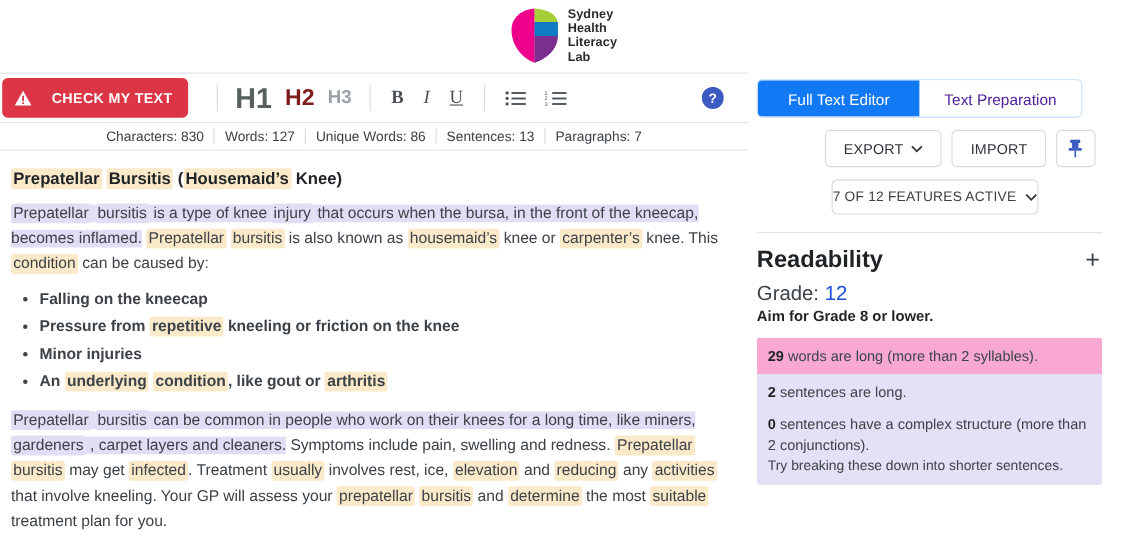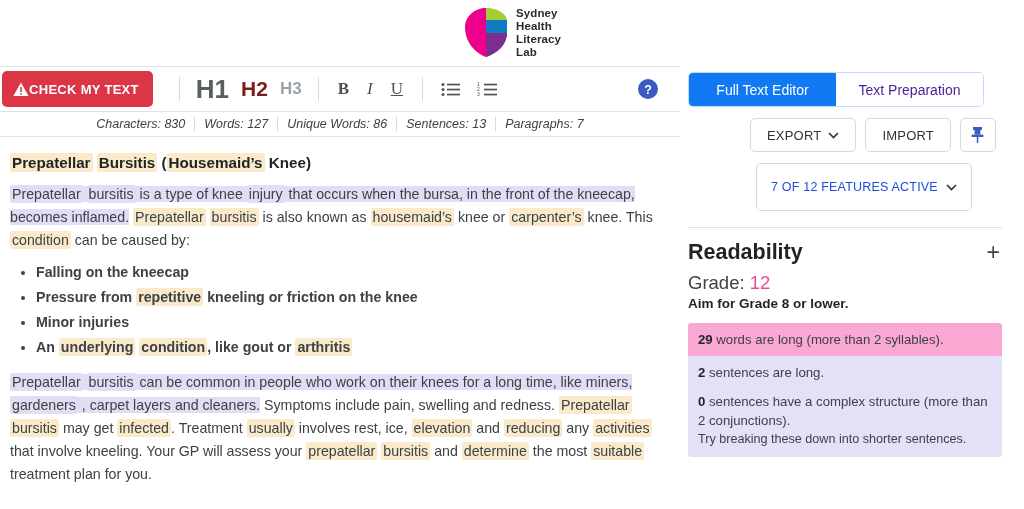--- a/index.html
+++ b/index.html
@@ -56,21 +56,21 @@
   .check-btn {
     background: #dc3545;
     color: #fff;
     border: none;
     border-radius: 5px;
     height: 36px;
     margin-left: 2px;
     padding: 0 14px 0 11px;
     display: flex;
     align-items: center;
-    gap: 0;
+    gap: 18px;
     font-size: 13px;
     font-weight: 700;
     letter-spacing: .3px;
     cursor: pointer;
     font-family: "Liberation Sans", sans-serif;
   }
   .warn-tri { display: block; }
   .tb-group { display: flex; align-items: center; }
   .h-btn {
     background: none; border: none; cursor: pointer;
@@ -97,21 +97,20 @@
 
   
   .statsbar {
     height: 25px;
     display: flex;
     align-items: center;
     justify-content: center;
     border-bottom: 1px solid #dfe2e6;
     font-size: 12.5px;
     color: #3c4247;
-    font-style: italic;
   }
   .stat { padding: 0 9px; border-right: 1px solid #d7dbdf; line-height: 14px; }
   .stat:last-child { border-right: none; }
 
   
   .doc { padding: 10px 16px 0 10px; font-size: 14.2px; line-height: 1.62; color: #3c4247; }
   .doc h1 {
     font-size: 15.2px; font-weight: 700; color: #1f2326;
     margin: 4px 0 8px 0; line-height: 1.6;
   }
@@ -142,38 +141,38 @@
   .pbtn {
     background: #fff; border: 1px solid #d6dade; border-radius: 5px;
     height: 34px; padding: 0 16px; font-size: 13px; color: #2d3338;
     cursor: pointer; display: flex; align-items: center; gap: 7px;
     font-family: "Liberation Sans", sans-serif; letter-spacing: .2px;
   }
   .pbtn.icononly { padding: 0; width: 36px; justify-content: center; }
   .feat-btn {
     margin: 11px 0 0 68px;
     background: #fff; border: 1px solid #d6dade; border-radius: 5px;
-    height: 48px; padding: 0 14px; font-size: 12.5px; color: #1d4ed8;
+    height: 32px; padding: 0 0; font-size: 12.5px; color: #404040;
     cursor: pointer; display: inline-flex; align-items: center; gap: 8px;
     font-family: "Liberation Sans", sans-serif; letter-spacing: .2px;
   }
 
   .sect-hdr {
     display: flex; align-items: center; justify-content: space-between;
     border-top: 1px solid #dfe2e6;
     margin-top: 16px; padding-top: 12px;
   }
   .sect-title { font-size: 21.5px; font-weight: 700; color: #1f2326; }
   .plus-btn {
     background: none; border: none; cursor: pointer;
     font-size: 23px; color: #3c4247; line-height: 1; padding: 0 2px;
     font-family: "Liberation Sans", sans-serif;
   }
   .grade-line { font-size: 18.5px; color: #3c4247; margin-top: 7px; }
-  .grade-val { color: #ec4899; }
+  .grade-val { color: #1d4ed8; }
   .aim-line { font-size: 13.5px; font-weight: 700; color: #1f2326; margin-top: 2px; }
 
   .note-stack { margin-top: 12px; border-radius: 3px; overflow: hidden; }
   .note { padding: 7px 10px; font-size: 13.2px; line-height: 1.46; color: #3c4247; }
   .note.yellow { background: #f9a8d4; }
   .note.lav { background: #e4e0f5; padding-bottom: 9px; }
   .note.lav .n2 { margin-bottom: 9px; }
   .note b { color: #1f2326; }
   .sub-tip { font-size: 12.6px; }
 </style>

